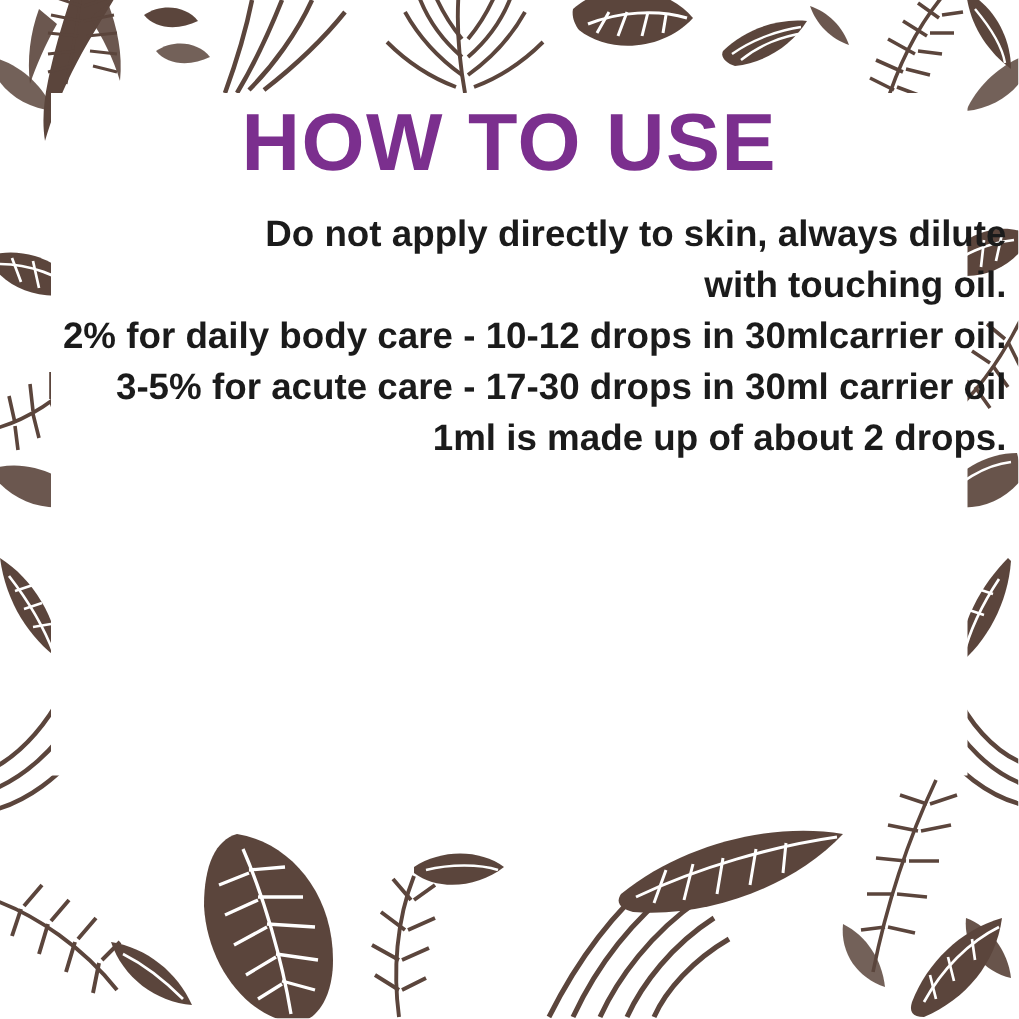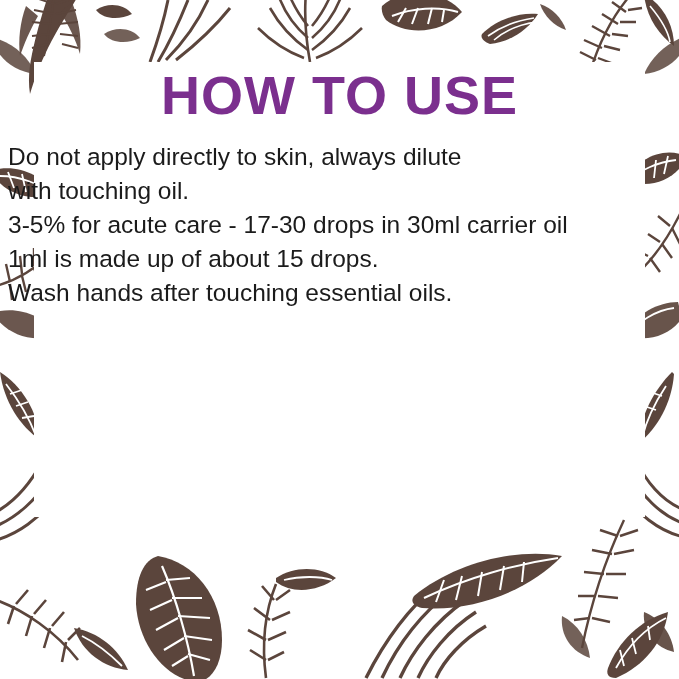--- a/index.html
+++ b/index.html
@@ -51,25 +51,25 @@
     font-size: 54px;
     font-weight: bold;
     letter-spacing: 1px;
     line-height: 1;
   }
   #body-lines {
     position: absolute;
     left: 8px;
     right: 8px;
     top: 140px;
-    text-align: left;
+    text-align: right;
     color: #1b1b1b;
     font-size: 24.5px;
     line-height: 34px;
-    font-weight: 400;
+    font-weight: 700;
   }
   .line {
     white-space: nowrap;
   }
 </style>
 </head>
 <body>
 
 <div id="page">
 
@@ -274,18 +274,18 @@
     </svg>
   </div>
 
   <div id="content-panel"></div>
 
   <h1 id="title">HOW TO USE</h1>
 
   <div id="body-lines">
     <div class="line">Do not apply directly to skin, always dilute</div>
     <div class="line">with touching oil.</div>
+    <div class="line">2% for daily body care -  10-12 drops in 30mlcarrier oil.</div>
     <div class="line">3-5% for acute care - 17-30 drops in 30ml carrier oil</div>
-    <div class="line">1ml is made up of about 15 drops.</div>
-    <div class="line">Wash hands after touching essential oils.</div>
+    <div class="line">1ml is made up of about 2 drops.</div>
   </div>
 
 </div>
 
 </body></html>

